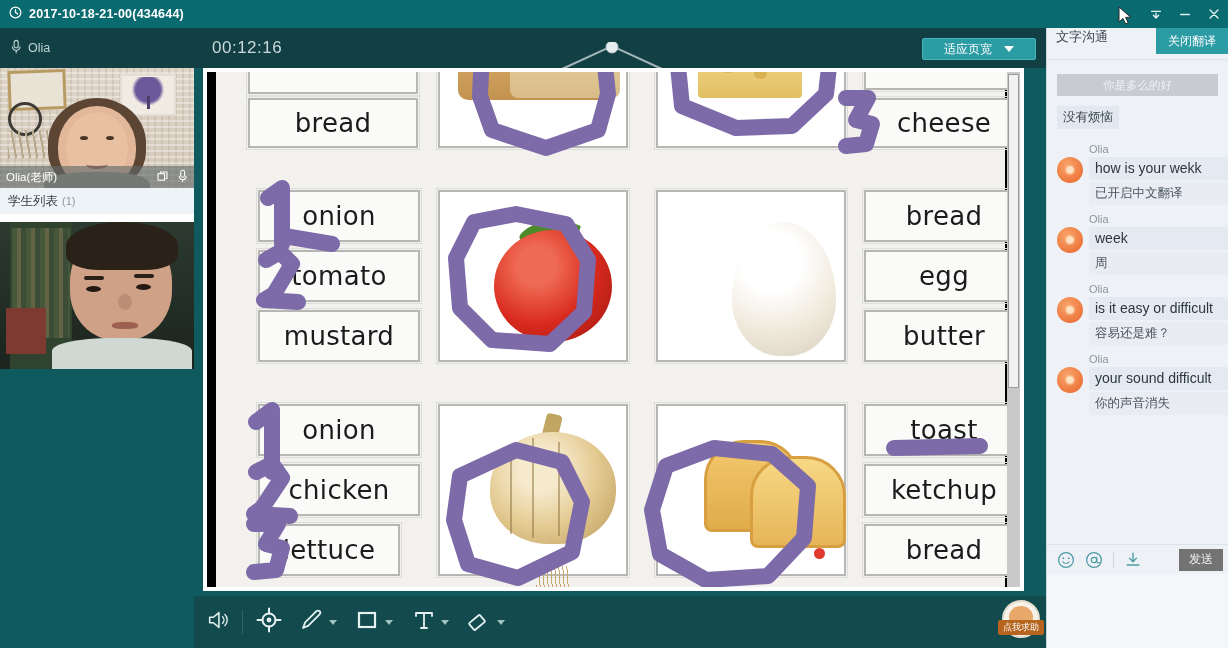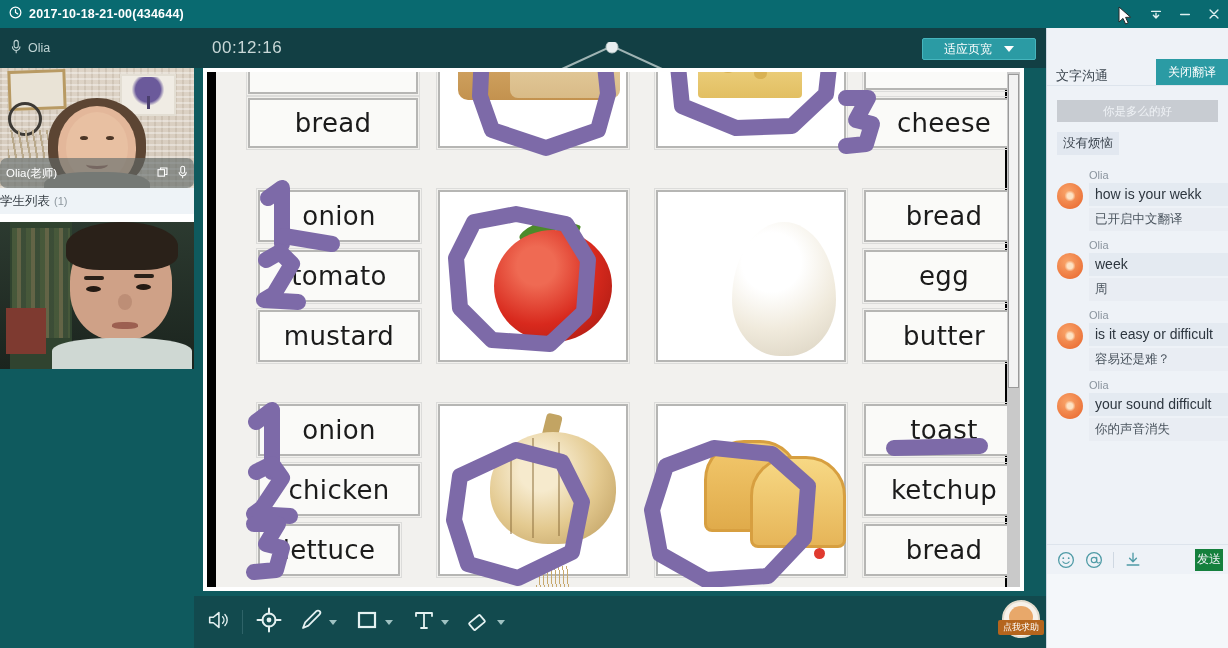--- a/index.html
+++ b/index.html
@@ -47,31 +47,31 @@
     display: flex; align-items: center; justify-content: center; gap: 12px;
   }
   .fitbtn .caret { border-left: 5px solid transparent; border-right: 5px solid transparent; border-top: 6px solid #fff; }
 
   
   .leftpanel { position: absolute; left: 0; top: 68px; width: 194px; height: 580px; background: #0f5a5e; }
   .vid { position: relative; width: 194px; overflow: hidden; }
   .vid-teacher { height: 120px; }
   .vid-student { height: 147px; background: #1d2a24; }
   .namebar {
-    position: absolute; left: 0; bottom: 0; width: 194px; height: 30px;
+    position: absolute; left: 0; bottom: 0; width: 194px; height: 22px;
     background: rgba(95,105,105,.62);
-    display: flex; align-items: center; color: #ffffff; font-size: 11.5px; border-radius: 7px;
+    display: flex; align-items: center; color: #ffffff; font-size: 11.5px;
   }
   .namebar .nm { margin-left: 6px; }
   .namebar .ic { margin-left: auto; margin-right: 6px; display: flex; gap: 8px; align-items: center; }
   .studentlist {
     width: 194px; height: 26px; background: #eef3f7;
     display: flex; align-items: center; color: #333b42; font-size: 12.5px;
   }
-  .studentlist .lbl { margin-left: 0; }
+  .studentlist .lbl { margin-left: 8px; }
   .studentlist .cnt { margin-left: 4px; color: #8d979e; font-size: 11px; }
   .gapstrip { width: 194px; height: 8px; background: #ffffff; }
 
   
   .cam-teacher { position: absolute; inset: 0; background:
      linear-gradient(#dfd5c8, #d4c9bb); }
   .tc-wall { position: absolute; inset: 0; background:
      repeating-linear-gradient(0deg, rgba(255,255,255,.35) 0 2px, rgba(0,0,0,0) 2px 6px),
      repeating-linear-gradient(90deg, rgba(160,145,125,.22) 0 2px, rgba(0,0,0,0) 2px 7px); }
   .tc-frame { position: absolute; left: 8px; top: 2px; width: 58px; height: 40px; background: #e9e3d6; border: 3px solid #b89a63; transform: rotate(-2deg); }
@@ -164,21 +164,21 @@
   .tool { position: absolute; top: 10px; height: 32px; display: flex; align-items: center; color: #e4f1f1; }
   .tool .caret-s { border-left: 4px solid transparent; border-right: 4px solid transparent; border-top: 5px solid #9fc2c2; margin-left: 5px; }
   .divider { position: absolute; top: 14px; width: 1px; height: 24px; background: #2e6368; }
   .mascot { position: absolute; left: 998px; top: 598px; width: 46px; height: 48px; }
   .mascot-body { position: absolute; left: 4px; top: 2px; width: 38px; height: 38px; background: #f7f2ea; border-radius: 50%; border: 2px solid #e4dccd; }
   .mascot-face { position: absolute; left: 11px; top: 8px; width: 24px; height: 22px; background: #e8a86a; border-radius: 50%; }
   .mascot-tag { position: absolute; left: 0px; top: 22px; width: 46px; height: 15px; background: #b5651d; color: #fff; font-size: 9px; display: flex; align-items: center; justify-content: center; border-radius: 2px; }
 
   
   .chat { position: absolute; left: 1046px; top: 28px; width: 182px; height: 620px; background: #eef2f7; border-left: 1px solid #cdd7e2; }
-  .chat-head { height: 58px; display: flex; align-items: flex-end; border-bottom: 1px solid #dde4ec; }
+  .chat-head { height: 32px; display: flex; align-items: flex-start; border-bottom: 1px solid #dde4ec; }
   .chat-title { margin-left: 9px; font-size: 13px; color: #3c4650; }
   .chat-close-tr {
     margin-left: auto; margin-right: 0px; width: 72px; height: 26px; background: #2b9ba4; color: #fff;
     font-size: 12px; display: flex; align-items: center; justify-content: center;
   }
   .chat-body { position: relative; height: 478px; padding: 8px 0 0 0; overflow: hidden; }
   .sys-banner { margin: 6px 10px 10px 10px; height: 22px; background: #c8ccd2; color: #eef1f5; font-size: 11.5px;
      display: flex; align-items: center; justify-content: center; }
   .first-cn { margin: 0 0 6px 10px; padding: 3px 6px; background: #e2e8f0; color: #39424c; font-size: 12.5px; display: inline-block; }
   .msg { position: relative; margin: 8px 0 2px 0; padding-left: 42px; }
@@ -186,21 +186,21 @@
      background: radial-gradient(circle at 40% 35%, #f9a66b, #e8632a); }
   .av-flower { position: absolute; left: 6px; top: 7px; width: 14px; height: 12px;
      background: radial-gradient(circle at 50% 50%, #fde2c4 0 30%, rgba(253,226,196,0) 60%); }
   .msg-name { font-size: 11px; color: #8a949e; margin-bottom: 2px; }
   .msg-en { background: #e4eaf1; color: #2d3views; color: #2d363f; font-size: 14px; padding: 3px 6px; line-height: 17px; }
   .msg-cn { background: #e9edf3; color: #49535d; font-size: 12.5px; padding: 3px 6px; margin-top: 2px; }
   .chat-tools { position: absolute; left: 0; bottom: 74px; width: 182px; height: 30px;
      border-top: 1px solid #dde4ec; display: flex; align-items: center; }
   .ct-ic { margin-left: 10px; color: #4f9ba6; display: flex; align-items: center; }
   .ct-div { width: 1px; height: 16px; background: #cfd8e2; margin-left: 10px; }
-  .send-btn { margin-left: auto; margin-right: 6px; width: 28px; height: 22px; background: #15803d;
+  .send-btn { margin-left: auto; margin-right: 6px; width: 44px; height: 22px; background: #737373;
      color: #eef1f5; font-size: 12px; display: flex; align-items: center; justify-content: center; }
   .chat-input { position: absolute; left: 0; bottom: 0; width: 182px; height: 74px; background: #f4f7fa; }
   .cursor-arrow { position: absolute; left: 1118px; top: 6px; }
 </style>
 </head>
 <body>
 
 <div id="app">
 
   <div class="titlebar">

